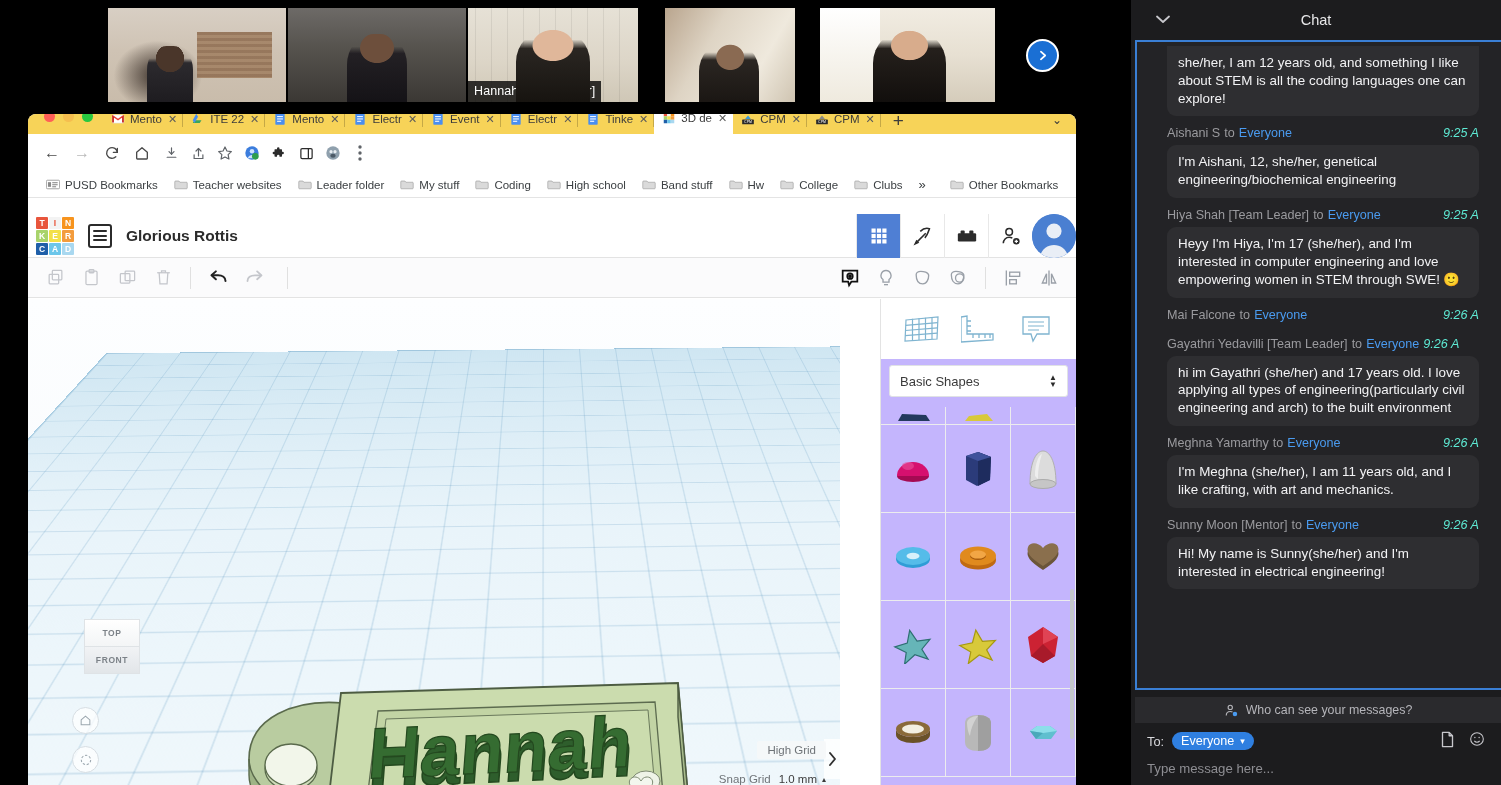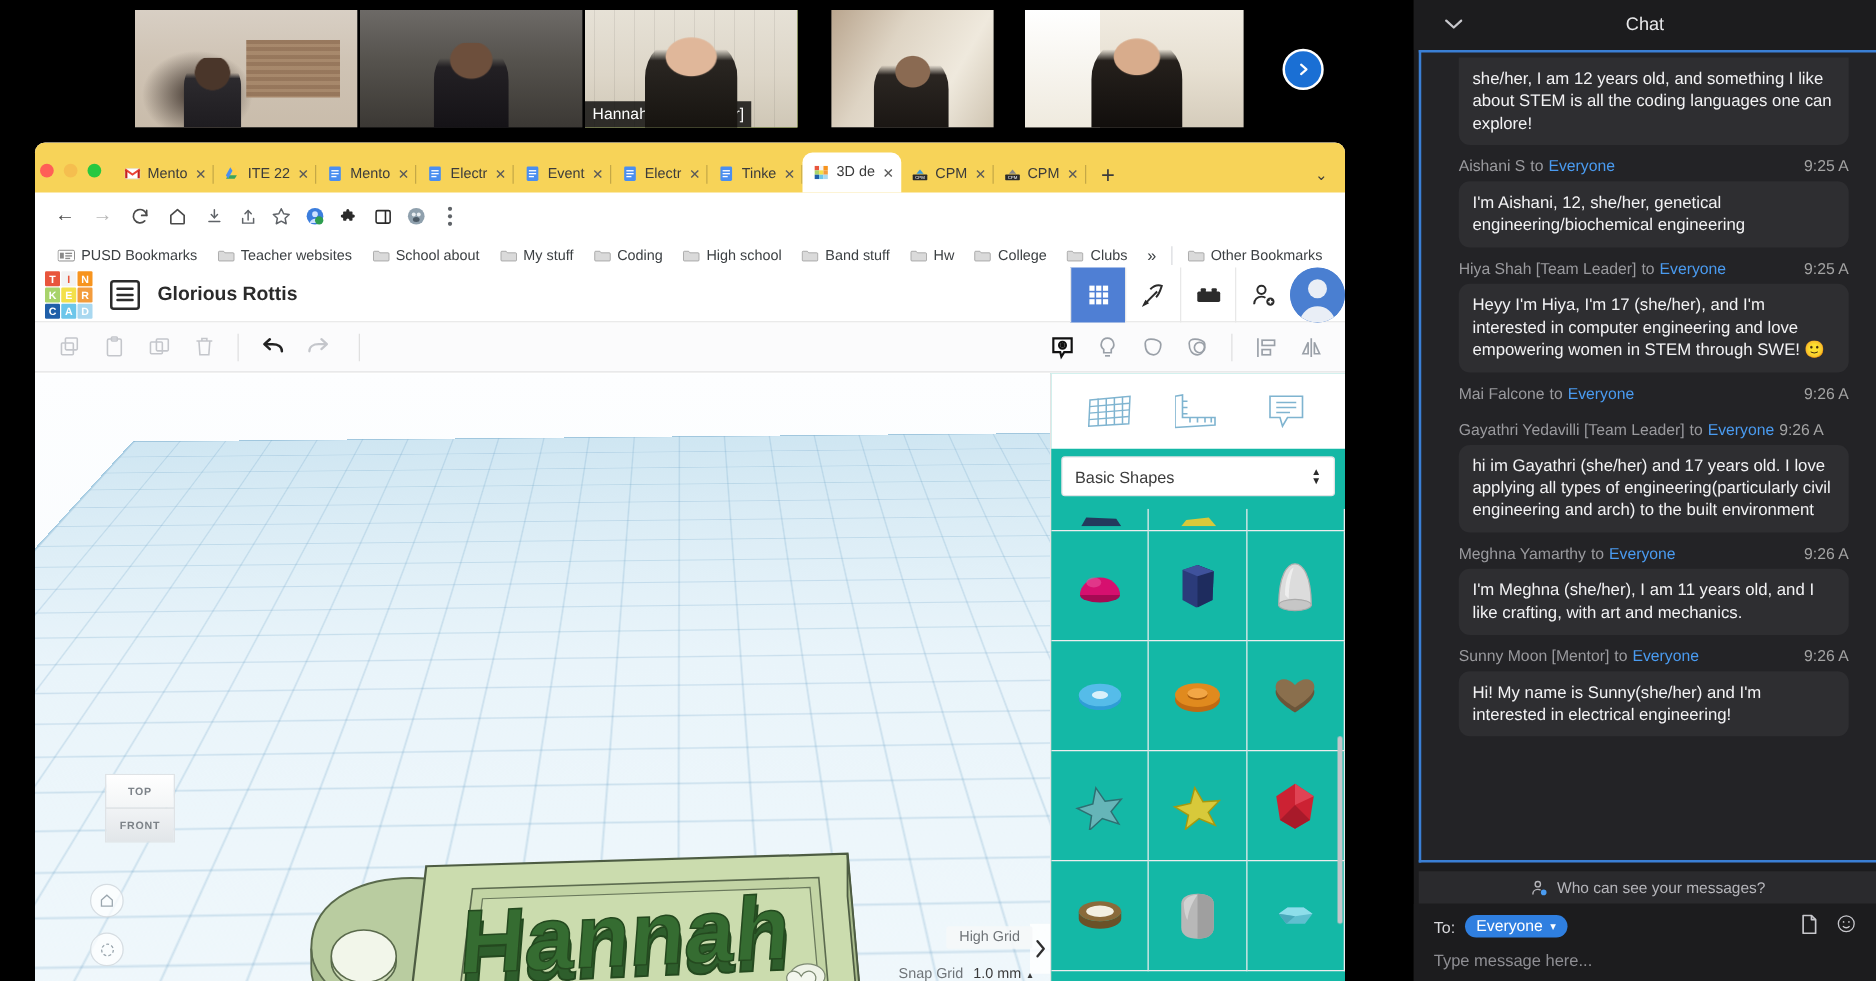--- a/index.html
+++ b/index.html
@@ -69,22 +69,22 @@
       background: radial-gradient(ellipse 44% 34% at 50% 22%, #d8ac8c 0 56%, rgba(0,0,0,0) 59%),
       linear-gradient(180deg, rgba(0,0,0,0) 14%, #25201c 26%, #110e0c 100%); border-radius:46% 46% 0 0; z-index:2;}
 
   
   .browser {
     position: absolute; left: 28px; top: 114px; width: 1048px; height: 671px;
     background: #fff; border-radius: 8px 8px 0 0; overflow: hidden;
     box-shadow: 0 0 0 1px rgba(0,0,0,.22);
   }
   .tabstrip {
-    position: relative; height: 40px; background: #f7d358;
-    display: flex; align-items: flex-end; padding-left: 0;
+    position: relative; height: 20px; background: #f7d358;
+    display: flex; align-items: flex-end; padding-left: 12px;
   }
   .traffic { display:flex; align-items:center; gap:8px; height:36px; padding: 0 10px 0 4px; }
   .dot { width: 11px; height: 11px; border-radius: 50%; }
   .dot.r { background:#ff5f57; } .dot.y { background:#f5be4f; } .dot.g { background:#28c840; }
 
   .tabs { display: flex; align-items: flex-end; flex: 1; min-width: 0; height: 36px; }
   .tab {
     position: relative; display: flex; align-items: center; gap: 5px;
     height: 30px; padding: 0 6px 0 8px; min-width: 0; max-width: 86px;
     font-size: 11.5px; color: #3b3b3b; cursor: pointer;
@@ -195,22 +195,22 @@
   .edit-grid {
     position: absolute; right: 14px; bottom: 26px; font-size: 11.5px; color:#6f7478;
     background: rgba(245,247,248,.9); padding: 3px 10px; border-radius:2px; cursor:pointer;
   }
   .snap-grid { position: absolute; right: 14px; bottom: 0px; font-size: 11.5px; color:#6f7478;
                display:flex; gap:8px; }
   .snap-val { color:#3b3b3b; display:flex; align-items:center; gap:5px; cursor:pointer;}
 
   
   .shapes-panel {
-    position: absolute; right: 0; top: 85px; width: 236px; bottom: 0;
-    background: #14b8a6; border-left: 1px solid #e3e3e3;
+    position: absolute; right: 0; top: 85px; width: 196px; bottom: 0;
+    background: #c4b5fd; border-left: 1px solid #e3e3e3;
   }
   .sp-icons { height: 60px; display:flex; align-items:center; justify-content:space-around;
               padding: 0 12px; background:#fff; }
   .sp-icon { width: 46px; height: 42px; display:flex; align-items:center; justify-content:center;
              color:#6ba4c4; cursor:pointer; }
   .sp-select {
     margin: 6px 8px 10px 8px; height: 32px; background:#fff; border:1px solid #e0e2e5;
     border-radius:3px; display:flex; align-items:center; padding: 0 10px;
     font-size: 13px; color:#3b3b3b; cursor:pointer;
   }
@@ -230,21 +230,21 @@
                position:relative; color:#e8e8ea; font-size: 14.5px; background:#1c1c1e; }
   .chat-collapse { position:absolute; left: 25px; top: 12px; font-size: 13px; color:#c7c7cc; cursor:pointer; }
   .chat-body {
     position:absolute; left: 4px; right: 0; top: 40px; bottom: 95px;
     background: #232326; border: 2px solid #3a7fd5; border-right:none;
     overflow: hidden; padding: 4px 0 0 0;
   }
   .msg { padding: 4px 22px 2px 30px; }
   .msg-meta { display:flex; align-items:baseline; font-size: 12.6px; color:#9a9a9e; padding: 4px 0 5px 0; }
   .msg-meta .to-everyone { color:#4a9bf0; margin-left:4px; }
-  .msg-meta .time { margin-left:auto; color:#a3a3a3; white-space:nowrap; }
+  .msg-meta .time { margin-left:auto; color:#5eead4; white-space:nowrap;font-style:italic; }
   .bubble { background:#2e2e31; border-radius: 9px; padding: 8px 11px 9px 11px;
             color:#f2f2f4; font-size: 13.4px; line-height: 1.33; }
   .msg.first { padding-top: 0; }
   .msg.first .bubble { border-radius: 0 0 9px 9px; }
 
   .who-bar {
     position:absolute; left: 4px; right:0; bottom: 62px; height: 26px; background:#2a2a2d;
     display:flex; align-items:center; justify-content:center; gap:7px;
     color:#b5b5ba; font-size: 12.4px; cursor:pointer;
   }
@@ -497,21 +497,21 @@
       <div class="bm">
         <svg class="fold" viewBox="0 0 18 14">
           <path d="M1 3.5a1 1 0 0 1 1-1h4.3l1.3 1.6H16a1 1 0 0 1 1 1v6.4a1 1 0 0 1-1 1H2a1 1 0 0 1-1-1z" fill="#dadada" stroke="#9a9a9a" stroke-width=".8"></path>
           </svg>
         <span>Teacher websites</span>
       </div>
       <div class="bm">
         <svg class="fold" viewBox="0 0 18 14">
           <path d="M1 3.5a1 1 0 0 1 1-1h4.3l1.3 1.6H16a1 1 0 0 1 1 1v6.4a1 1 0 0 1-1 1H2a1 1 0 0 1-1-1z" fill="#dadada" stroke="#9a9a9a" stroke-width=".8"></path>
           </svg>
-        <span>School about</span>
+        <span>Leader folder</span>
       </div>
       <div class="bm">
         <svg class="fold" viewBox="0 0 18 14">
           <path d="M1 3.5a1 1 0 0 1 1-1h4.3l1.3 1.6H16a1 1 0 0 1 1 1v6.4a1 1 0 0 1-1 1H2a1 1 0 0 1-1-1z" fill="#dadada" stroke="#9a9a9a" stroke-width=".8"></path>
           </svg>
         <span>My stuff</span>
       </div>
       <div class="bm">
         <svg class="fold" viewBox="0 0 18 14">
           <path d="M1 3.5a1 1 0 0 1 1-1h4.3l1.3 1.6H16a1 1 0 0 1 1 1v6.4a1 1 0 0 1-1 1H2a1 1 0 0 1-1-1z" fill="#dadada" stroke="#9a9a9a" stroke-width=".8"></path>

